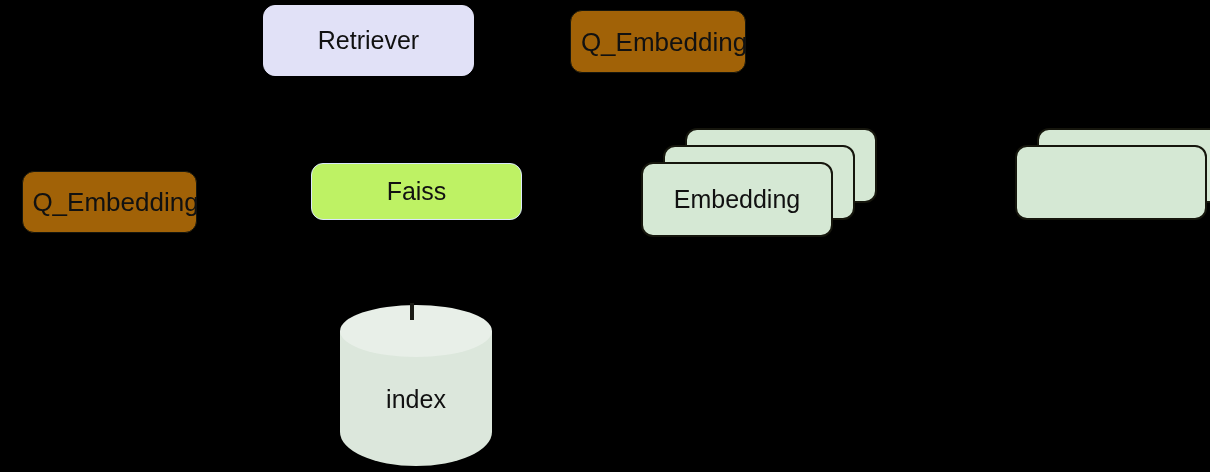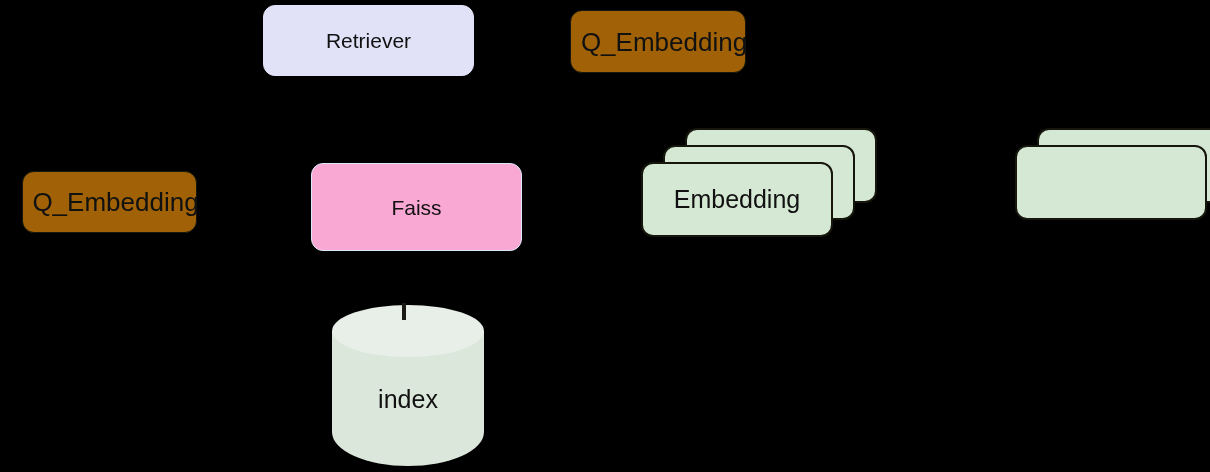--- a/index.html
+++ b/index.html
@@ -21,21 +21,21 @@
 
   
   .node {
     position: absolute;
     box-sizing: border-box;
     display: flex;
     align-items: center;
     justify-content: center;
     border-radius: 12px;
     color: #111111;
-    font-size: 21px;
+    font-size: 25px;
     line-height: 1;
     white-space: nowrap;
   }
 
   .node-retriever {
     background: #e1e1f7;
     border: 1px solid #e1e1f7;
     left: 263px;
     top: 5px;
     width: 211px;
@@ -55,26 +55,26 @@
     height: 63px;
   }
   .node-qemb-left {
     left: 22px;
     top: 171px;
     width: 175px;
     height: 62px;
   }
 
   .node-faiss {
-    background: #f9a8d4;
+    background: #bef264;
     border: 1px solid #dae8fc;
     left: 311px;
     top: 163px;
     width: 211px;
-    height: 88px;
+    height: 57px;
   }
 
   
   .stack {
     position: absolute;
     width: 214px;
     height: 110px;
   }
   .stack .card {
     position: absolute;
@@ -97,21 +97,21 @@
     font-size: 25px;
     line-height: 1;
     white-space: nowrap;
   }
   .stack-embedding { left: 641px; top: 128px; }
   .stack-chunks    { left: 993px; top: 128px; }
 
   
   .cylinder {
     position: absolute;
-    left: 332px;
+    left: 340px;
     top: 305px;
     width: 152px;
     height: 161px;
   }
   .cyl-body {
     position: absolute;
     left: 0;
     top: 26px;
     width: 152px;
     height: 135px;

